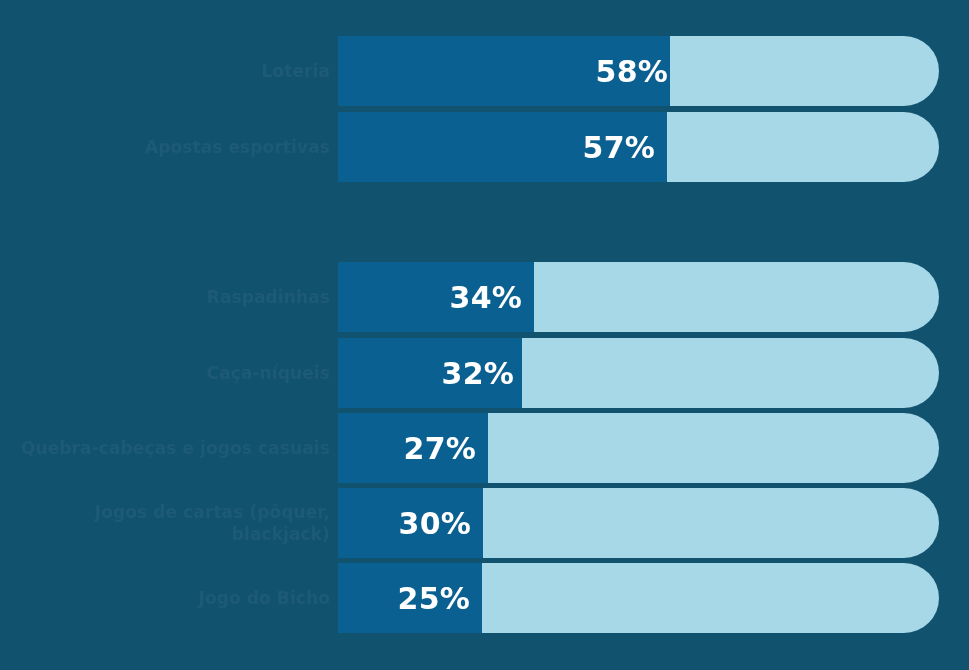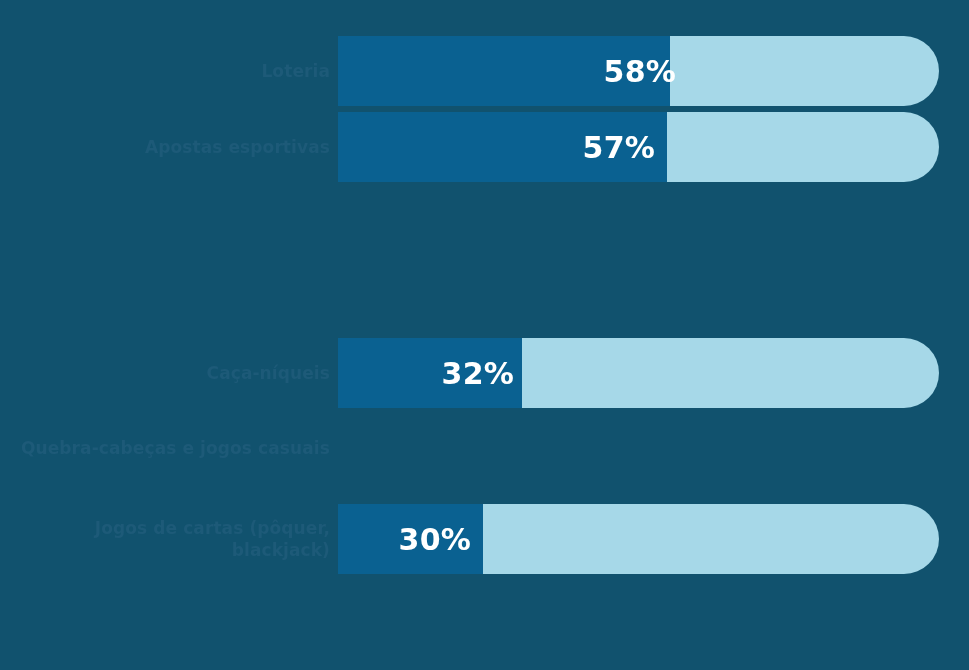--- a/index.html
+++ b/index.html
@@ -96,52 +96,73 @@
 </head>
 <body>
 
 <div id="chart">
 
   <div class="row" style="top:36px;">
     <div class="row-label">Loteria</div>
     <div class="bar-area">
       <div class="bar-track"></div>
       <div class="bar-fill" style="width:332px;"></div>
-      <div class="bar-value" style="left:10px;width:340px;">58%</div>
+      <div class="bar-value" style="left:2px;width:340px;">58%</div>
     </div>
   </div>
 
   <div class="row" style="top:112px;padding-left:36px;">
     <div class="row-label">Apostas esportivas</div>
     <div class="bar-area">
       <div class="bar-track"></div>
       <div class="bar-fill" style="width:329px;"></div>
       <div class="bar-value" style="left:0;width:329px;">57%</div>
     </div>
   </div>
 
 
+  <div class="row" style="top:262px;">
+    <div class="row-label">Raspadinhas</div>
+    <div class="bar-area">
+      <div class="bar-track"></div>
+      <div class="bar-fill" style="width:196px;"></div>
+      <div class="bar-value" style="left:0;width:196px;">34%</div>
+    </div>
+  </div>
 
   <div class="row" style="top:338px;">
     <div class="row-label">Caça-níqueis</div>
     <div class="bar-area">
       <div class="bar-track"></div>
       <div class="bar-fill" style="width:184px;"></div>
       <div class="bar-value" style="left:0;width:188px;">32%</div>
     </div>
   </div>
 
   <div class="row" style="top:413px;">
     <div class="row-label">Quebra-cabeças e jogos casuais</div>
+    <div class="bar-area">
+      <div class="bar-track"></div>
+      <div class="bar-fill" style="width:150px;"></div>
+      <div class="bar-value" style="left:0;width:150px;">27%</div>
+    </div>
   </div>
 
-  <div class="row" style="top:504px;border-radius:11px;">
+  <div class="row" style="top:488px;border-radius:11px;">
     <div class="row-label">Jogos de cartas (pôquer,
 blackjack)</div>
     <div class="bar-area">
       <div class="bar-track"></div>
       <div class="bar-fill" style="width:145px;"></div>
       <div class="bar-value" style="left:0;width:145px;">30%</div>
     </div>
   </div>
 
+  <div class="row" style="top:563px;">
+    <div class="row-label">Jogo do Bicho</div>
+    <div class="bar-area">
+      <div class="bar-track"></div>
+      <div class="bar-fill" style="width:144px;"></div>
+      <div class="bar-value" style="left:0;width:144px;">25%</div>
+    </div>
+  </div>
 
 </div>
 
 </body></html>

